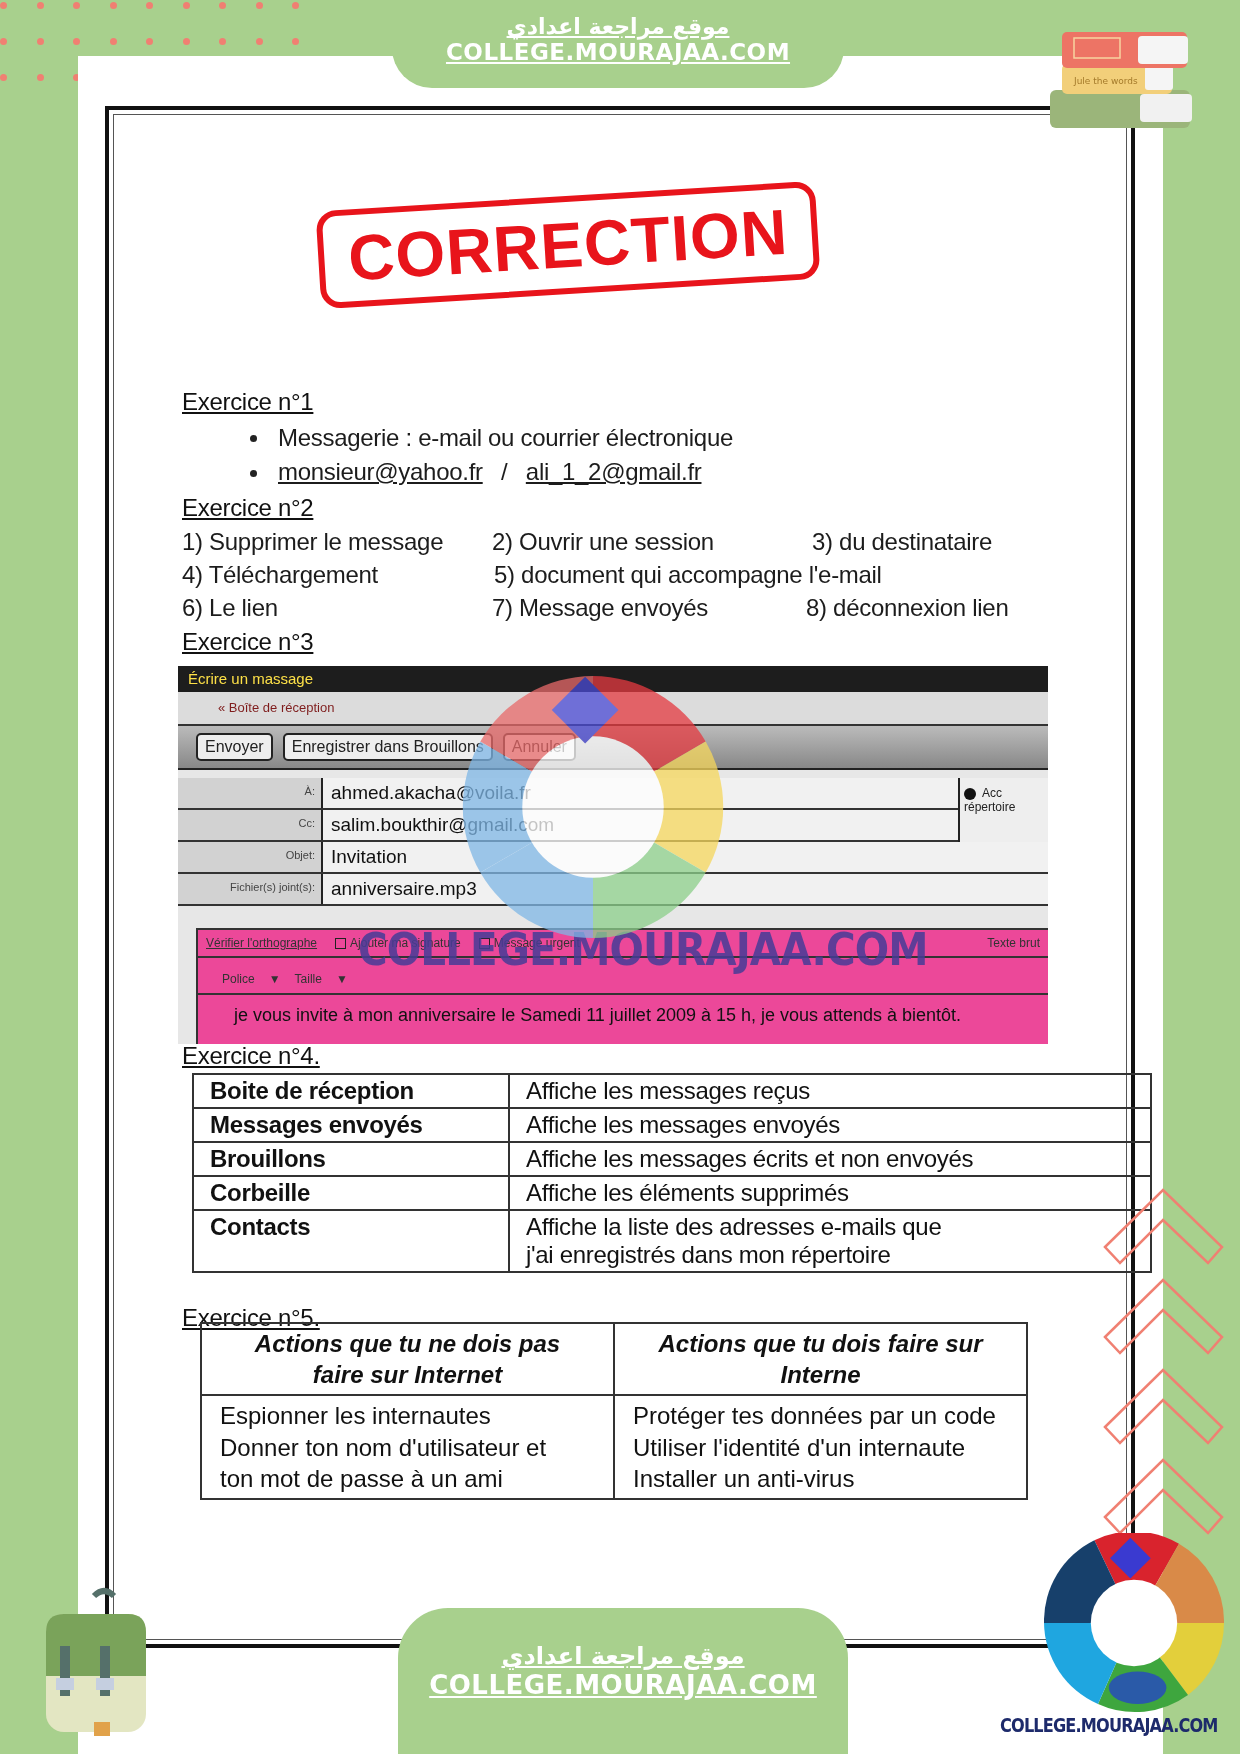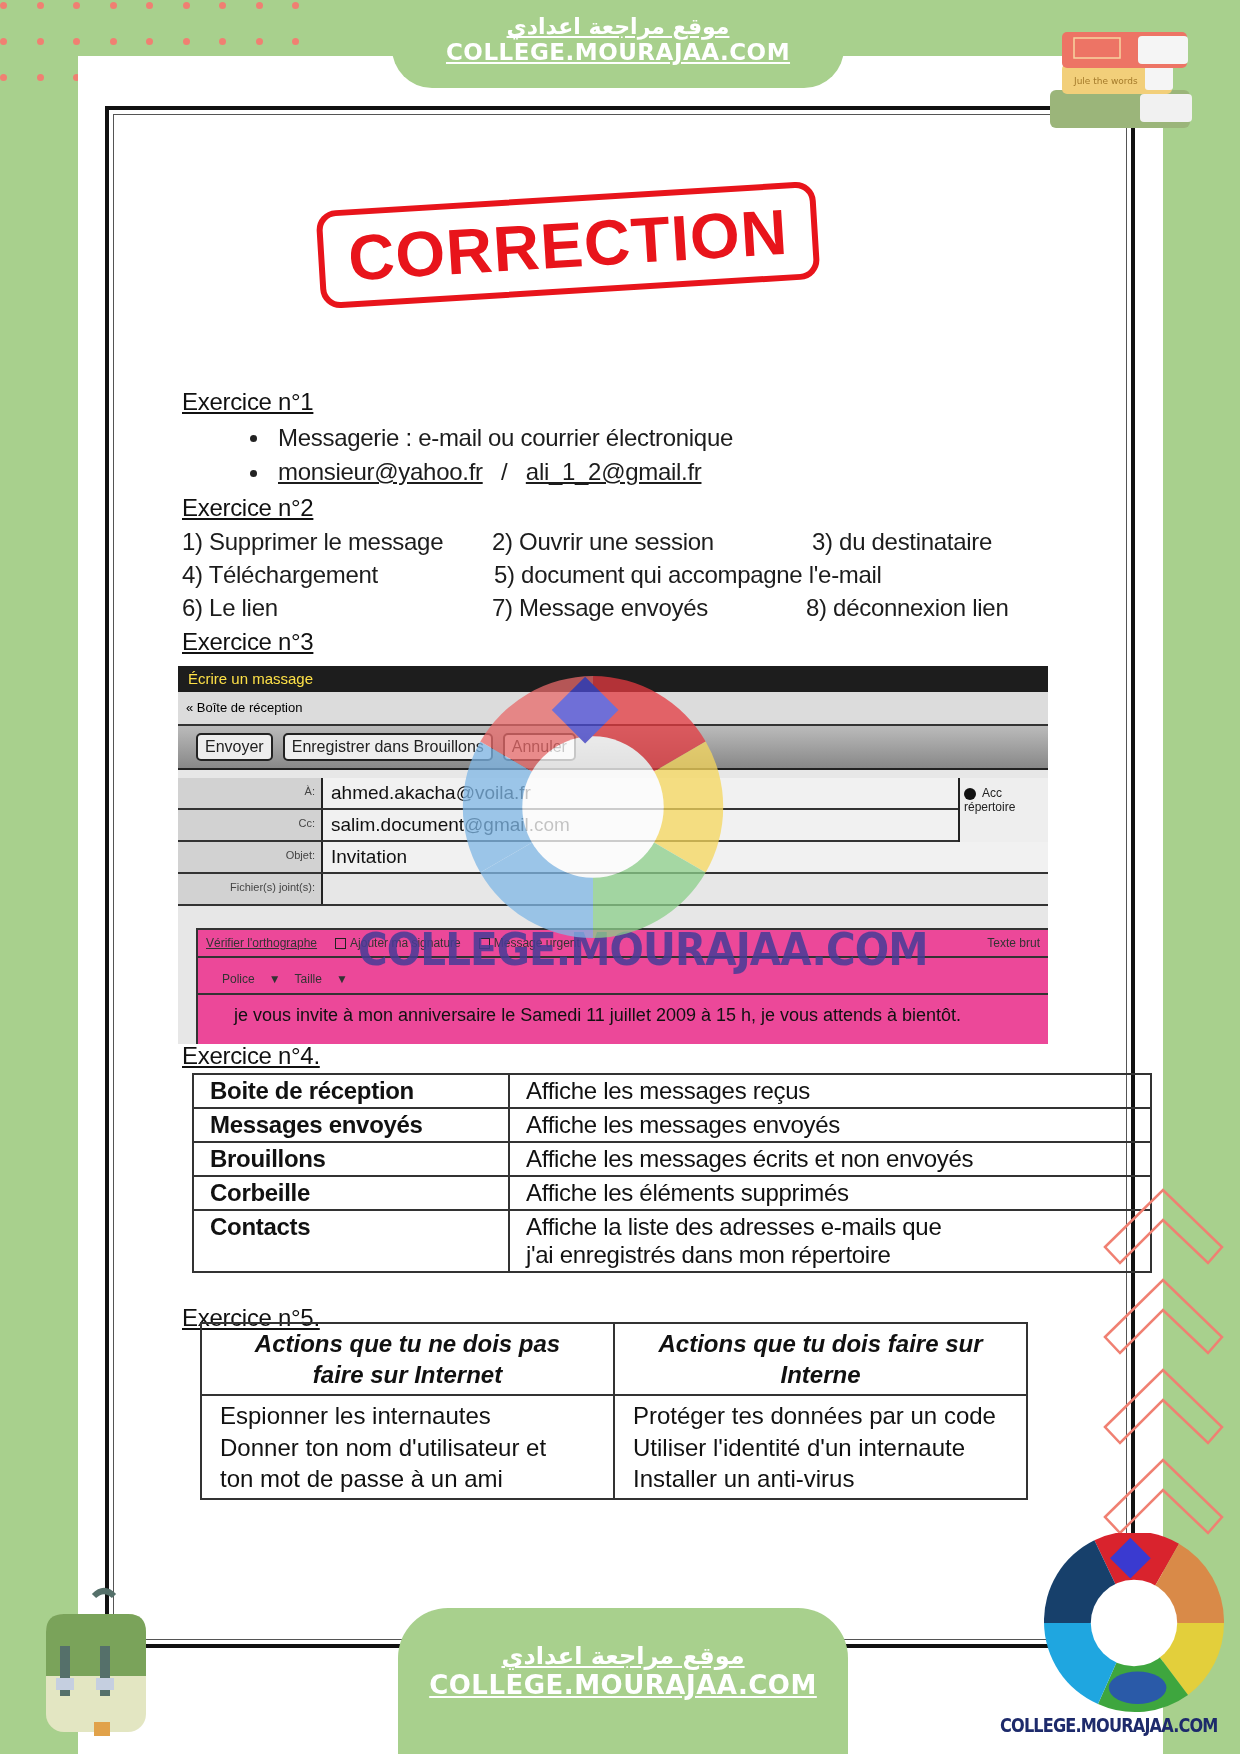--- a/index.html
+++ b/index.html
@@ -29,21 +29,21 @@
   .stamp { position: absolute; left: 318px; top: 196px; width: 500px; height: 98px; border: 6px solid #e8141b; border-radius: 20px; transform: rotate(-3.5deg); display: flex; align-items: center; justify-content: center; }
   .stamp span { color: #e8141b; font-family: "Liberation Sans", sans-serif; font-weight: bold; font-size: 64px; letter-spacing: 1px; }
   .ex-title { position: absolute; left: 182px; font-size: 24px; text-decoration: underline; color: #111; letter-spacing: -0.3px; }
   .line { position: absolute; font-size: 24px; color: #1c1c1c; letter-spacing: -0.3px; white-space: nowrap; }
   .bullet { position: absolute; left: 250px; width: 7px; height: 7px; background: #222; border-radius: 50%; }
   .u { text-decoration: underline; }
 
   
   .shot { position: absolute; left: 178px; top: 666px; width: 870px; height: 378px; background: #e7e7e7; overflow: hidden; }
   .shot-title { height: 26px; background: #1d1d1d; color: #fde047; font-size: 15px; padding: 4px 10px; }
-  .shot-back { height: 34px; border-bottom: 2px solid #333; font-size: 13px; padding: 8px 8px; color: #000000; background: #dcdcdc; }
+  .shot-back { height: 34px; border-bottom: 2px solid #333; font-size: 13px; padding: 8px 40px; color: #7f1d1d; background: #dcdcdc; }
   .shot-toolbar { height: 44px; background: linear-gradient(#bbb, #888); border-bottom: 2px solid #222; display: flex; align-items: center; gap: 10px; padding: 0 18px; }
   .shot-btn { border: 2px solid #222; border-radius: 5px; background: #eee; font-size: 16px; padding: 3px 7px; color: #222; }
   .fields { position: absolute; top: 112px; left: 0; width: 870px; }
   .frow { display: flex; height: 32px; border-bottom: 2px solid #333; }
   .flabel { width: 145px; text-align: right; padding: 7px 6px 0 0; font-size: 11px; color: #444; border-right: 2px solid #222; background: #d2d2d2; }
   .fval { flex: 1; padding: 4px 8px; font-size: 19px; color: #111; background: #f1f1f1; }
   .side-box { position: absolute; right: 0; top: 0; width: 90px; height: 64px; border-left: 2px solid #222; background: #eee; font-size: 12px; padding: 8px 4px; color: #222; }
   .side-box .rd { display: inline-block; width: 12px; height: 12px; border-radius: 50%; background: #111; margin-right: 6px; vertical-align: middle; }
   .editor { position: absolute; left: 18px; top: 262px; width: 852px; height: 116px; border-left: 2px solid #333; border-top: 2px solid #333; background: #ec4899; }
   .ed-opts { height: 28px; border-bottom: 2px solid #333; font-size: 12px; padding: 6px 8px; color: #333; display: flex; gap: 18px; }
@@ -154,28 +154,29 @@
     <span class="shot-btn">Enregistrer dans Brouillons</span>
     <span class="shot-btn">Annuler</span>
   </div>
   <div class="fields">
     <div class="frow">
       <div class="flabel">À:</div>
       <div class="fval">ahmed.akacha@voila.fr</div>
     </div>
     <div class="frow">
       <div class="flabel">Cc:</div>
-      <div class="fval">salim.document@gmail.com</div>
+      <div class="fval">salim.boukthir@gmail.com</div>
     </div>
     <div class="frow">
       <div class="flabel">Objet:</div>
       <div class="fval">Invitation</div>
     </div>
     <div class="frow">
       <div class="flabel">Fichier(s) joint(s):</div>
+      <div class="fval">anniversaire.mp3</div>
     </div>
     <div class="side-box">
       <span class="rd"></span><span>Acc</span><br>
       <span>répertoire</span>
     </div>
   </div>
   <div class="editor">
     <div class="ed-opts">
       <span style="text-decoration:underline;">Vérifier l'orthographe</span>
       <span><span class="cb"></span><span>Ajouter ma signature</span></span>

